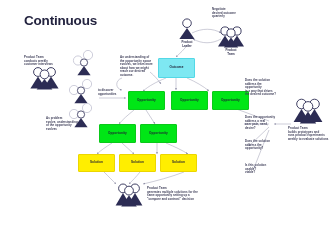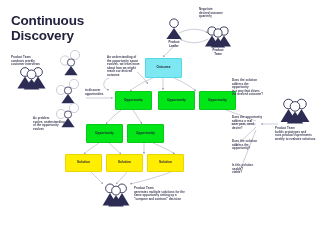--- a/index.html
+++ b/index.html
@@ -4,21 +4,21 @@
 <style>
   html,body{margin:0;padding:0;}
   body{
     width:335px;height:220px;
     background:#ffffff;
     font-family:"Liberation Sans", sans-serif;
     color:#2b2b4a;
     overflow:hidden;
     position:relative;
   }
-  #stage{position:absolute;left:3px;top:0;width:314px;height:220px;overflow:hidden;}
+  #stage{position:absolute;left:16px;top:0;width:314px;height:220px;overflow:hidden;}
   #wires{position:absolute;left:0;top:0;width:335px;height:220px;}
 
   .ttl{
     position:absolute;left:8px;top:14px;
     font-size:13.5px;line-height:14.5px;font-weight:700;
     letter-spacing:-0.2px;color:#23233f;
   }
 
   .node{
     position:absolute;border-radius:1px;
@@ -100,21 +100,20 @@
       <path d="M253,124 L228,124"></path>
       <path d="M253,127 L233,146"></path>
       <path d="M253,130 L238,168"></path>
 
       <path d="M275,124 L258,124"></path>
     </g>
   </svg>
 
   <div class="ttl">
     <div>Continuous</div>
-    <div>Discovery</div>
   </div>
 
   <div class="person" style="left:160px;top:18px;width:22px;height:22px;">
     <svg viewBox="0 0 22 22" width="22" height="22">
       <circle cx="11" cy="5.2" r="4.3" fill="#ffffff" stroke="#2c2c54" stroke-width="0.9"></circle>
       <path d="M11 10 L18.6 21 L3.4 21 Z" fill="#2c2c54"></path>
     </svg>
   </div>
   <div class="cap" style="left:152px;top:41px;width:38px;white-space:pre-line;">Product
 Leader</div>

